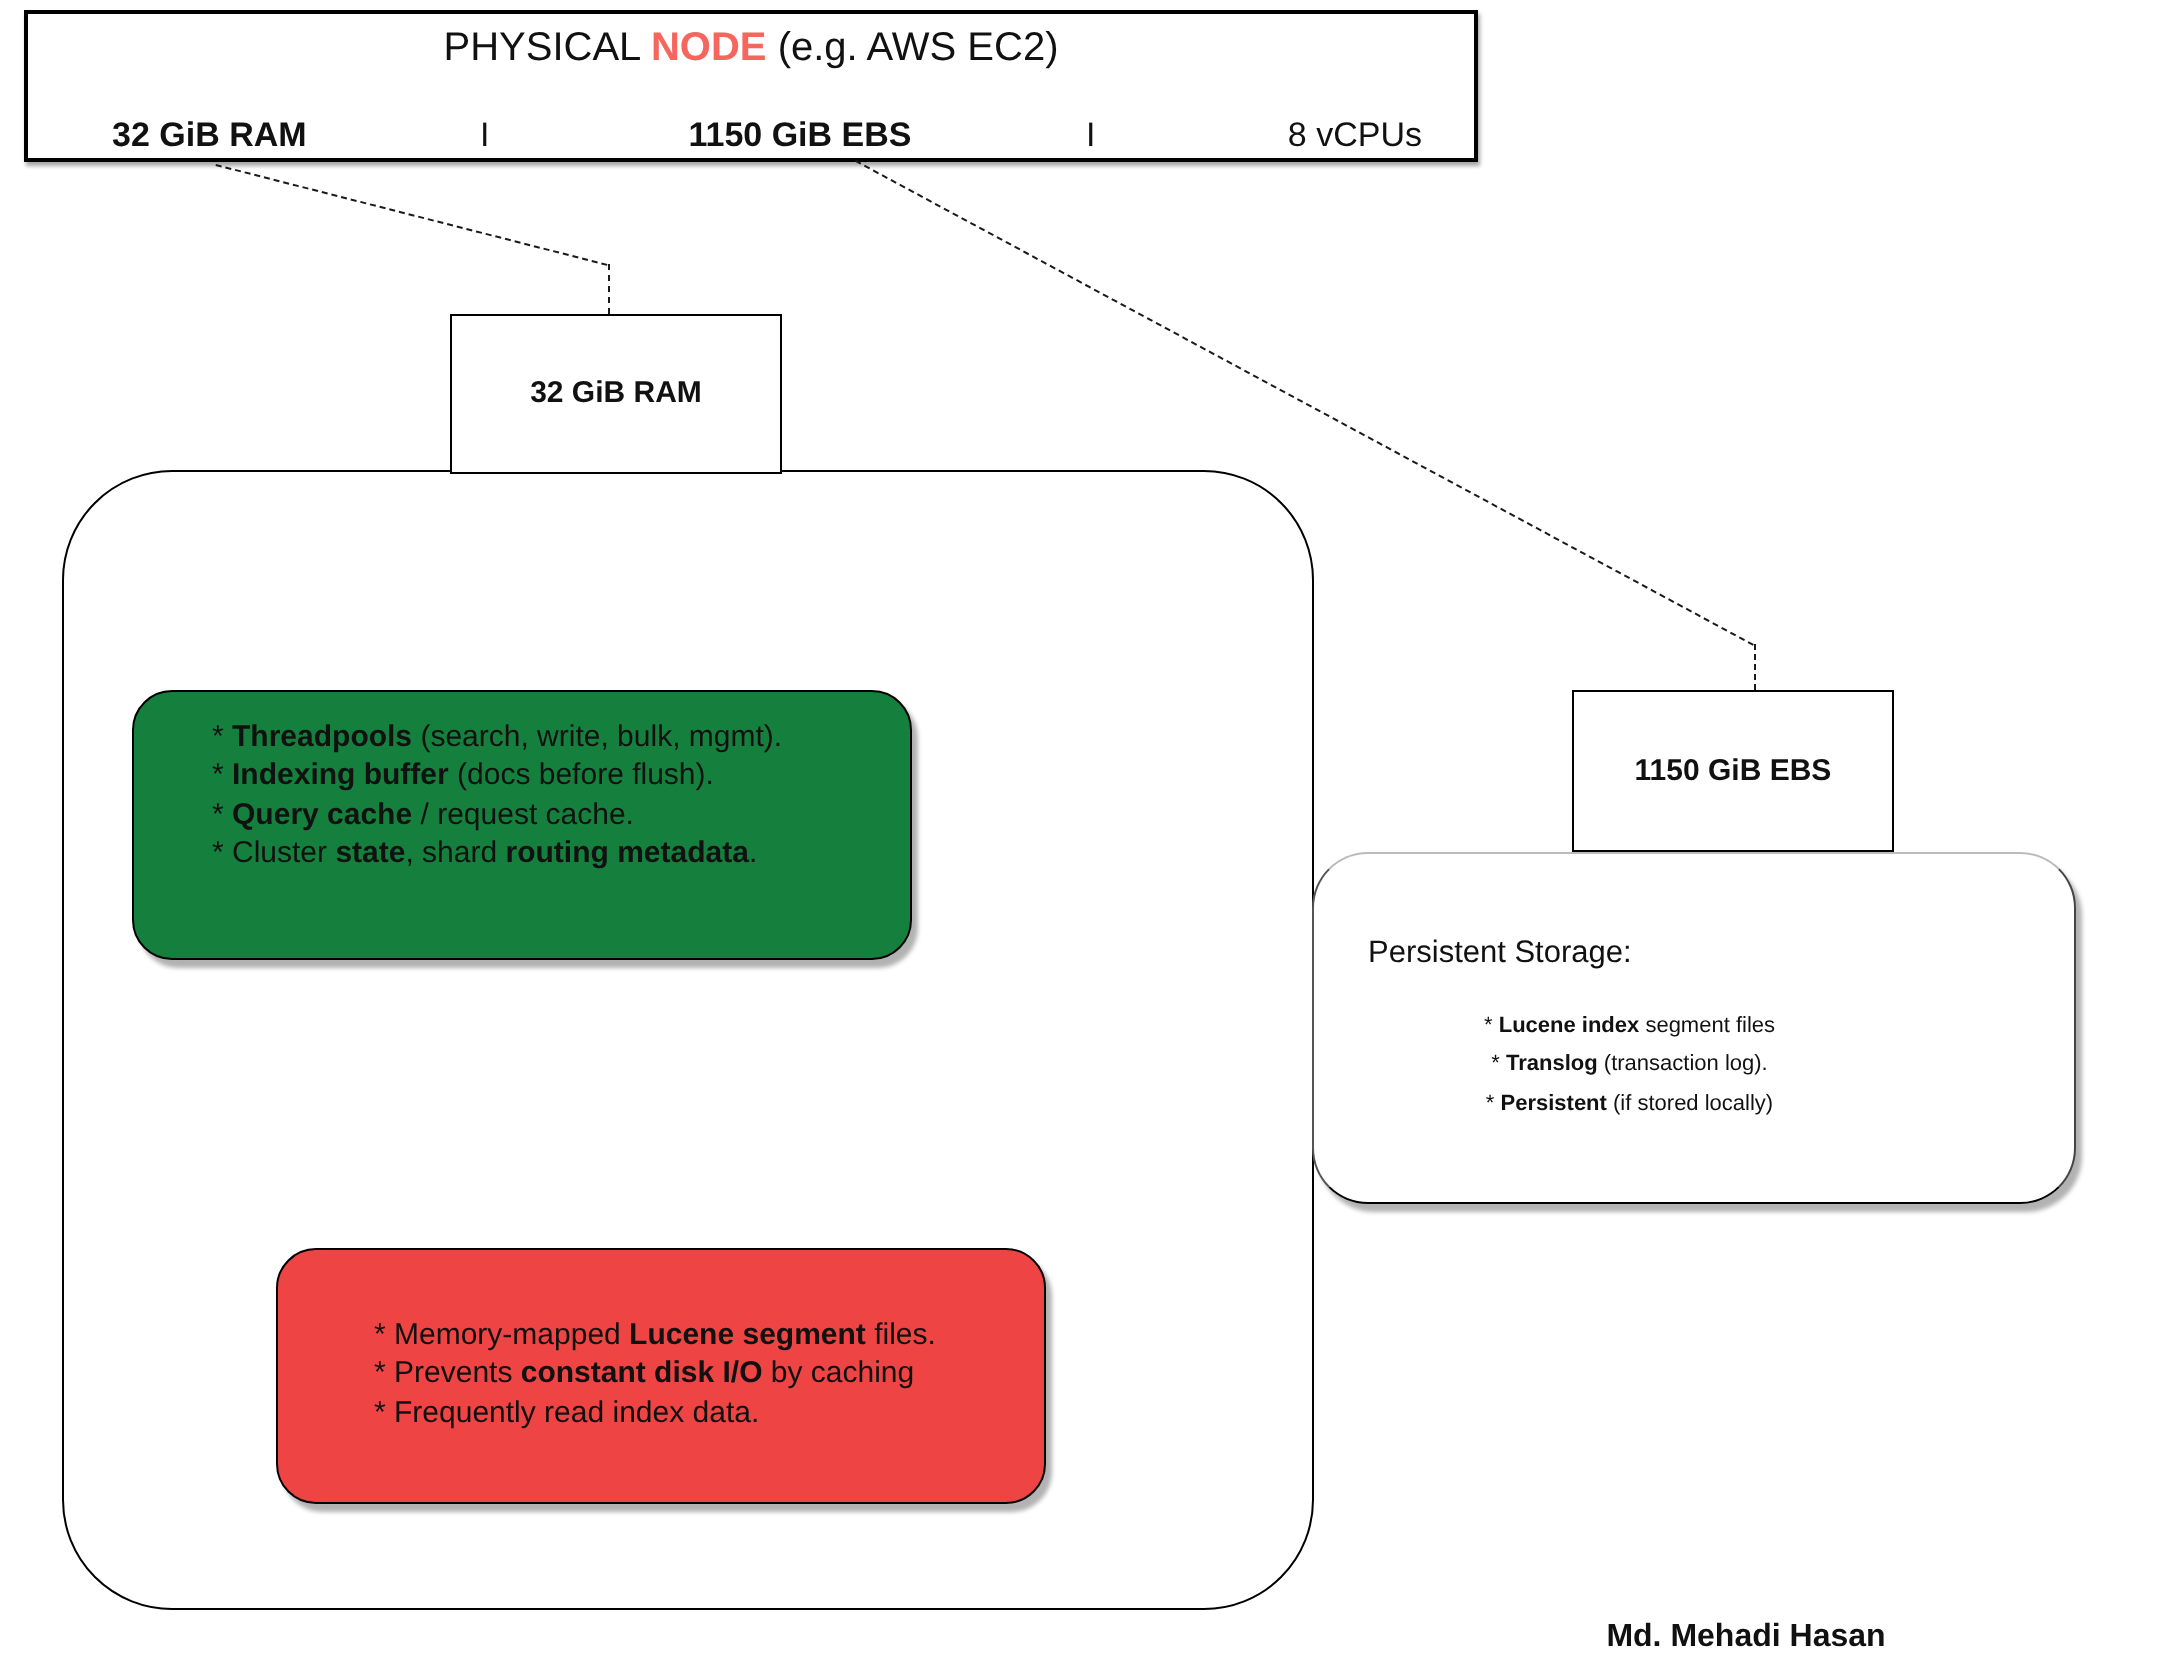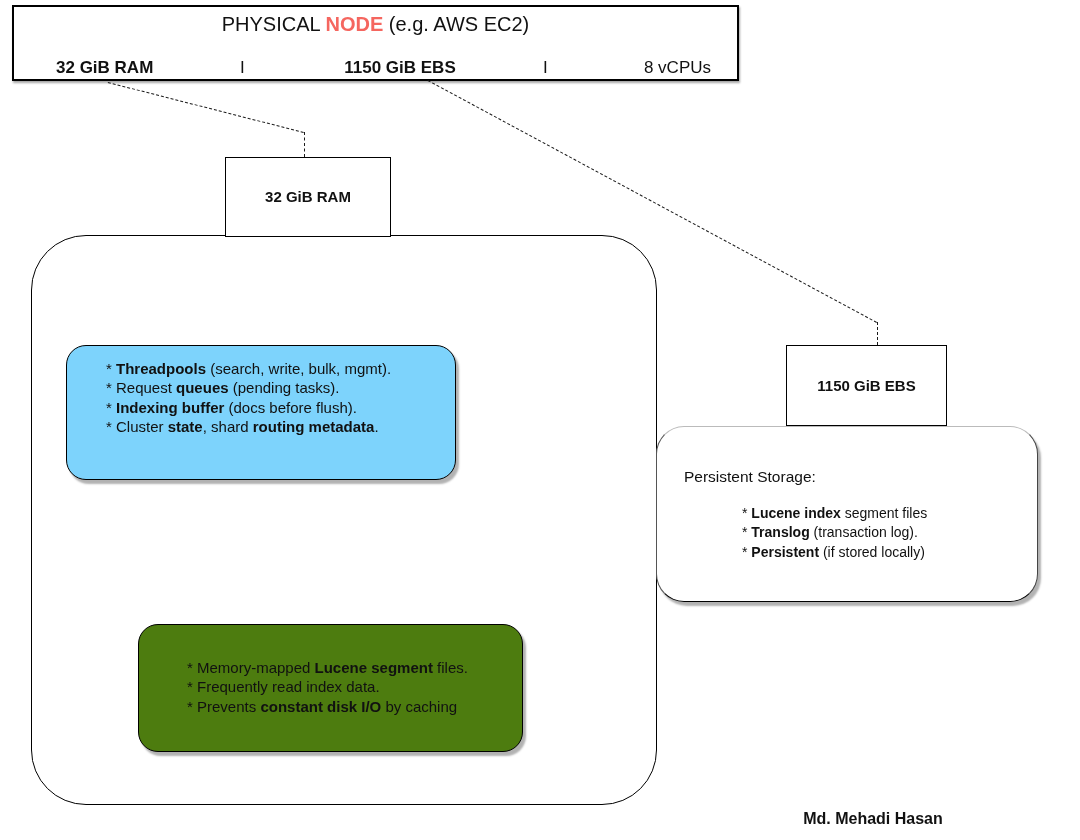--- a/index.html
+++ b/index.html
@@ -39,38 +39,38 @@
   
   .dashed-box{border:1.7px dashed #1a1a1a; background:transparent; text-align:center; white-space:pre;}
   .jvm-process{left:157px; top:248px; width:289px; height:45px; font-size:16px; line-height:43px;}
   .jvm-heap{left:84px; top:308px; width:276px; height:35px; font-size:15px; line-height:33px;}
   .os-label{left:232px; top:521px; width:293px; height:47px; font-size:16px; line-height:45px;}
   .page-cache{left:157px; top:584px; width:281px; height:37px; font-size:15px; line-height:35px;}
   
   .jvm-soft{left:42px; top:295px; width:516px; height:203px; background:#fff;
             border:1.6px solid; border-color:#ccc #777 #000 #999; border-radius:26px;
             box-shadow:2px 3px 2px rgba(0,0,0,0.22);}
-  .heap-bullets{left:66px; top:345px; width:390px; height:135px; background:#7dd3fc;
+  .heap-bullets{left:66px; top:345px; width:390px; height:135px; background:#15803d;
             border:1.6px solid #000; border-radius:20px;
             box-shadow:3px 4px 2px rgba(0,0,0,0.30);
             padding:13px 0 0 39px; box-sizing:border-box;
             font-size:15px; z-index:2;}
   .os-container{left:125px; top:568px; width:510px; height:200px; background:#fff;
             border:1.9px solid #000; border-radius:42px;
             box-shadow:2px 3px 2px rgba(0,0,0,0.28);}
-  .os-bullets{left:138px; top:624px; width:385px; height:128px; background:#4d7c0f;
+  .os-bullets{left:138px; top:624px; width:385px; height:128px; background:#ef4444;
             border:1.6px solid #000; border-radius:20px;
             box-shadow:3px 4px 2px rgba(0,0,0,0.30);
             padding:33px 0 0 48px; box-sizing:border-box;
             font-size:15px; z-index:2;}
   .persist-box{left:656px; top:426px; width:380px; height:174px; background:#fff;
             border:1.6px solid; border-color:#bbb #444 #000 #555; border-radius:28px;
             box-shadow:3px 4px 2px rgba(0,0,0,0.30); z-index:1;}
   .persist-heading{left:27px; top:41px; font-size:15.5px; white-space:nowrap;}
-  .persist-list{left:85px; top:77px; font-size:14px;}
+  .persist-list{left:85px; top:77px; font-size:11px;text-align:center;}
   .line{line-height:19.4px; white-space:pre;}
   
   .signature{left:803px; top:810px; width:140px; text-align:center; font-size:16px; white-space:nowrap;font-weight:bold;}
 </style>
 </head>
 <body>
 
 <div id="canvas">
 
   <div class="abs top-box">
@@ -92,35 +92,35 @@
   <div class="abs ram-box">32 GiB RAM</div>
 
   <div class="abs dashed-box jvm-process"><span>JVM Process (</span><span class="r">Elasticsearch</span><span>)</span></div>
 
   <div class="abs jvm-soft"></div>
 
   <div class="abs dashed-box jvm-heap"><span>JVM </span><span class="r">Heap</span><span> (~16 GiB)</span></div>
 
   <div class="abs heap-bullets">
       <div class="line"><span>* </span><span class="b">Threadpools</span><span> (search, write, bulk, mgmt).</span></div>
-      <div class="line"><span>* Request </span><span class="b">queues</span><span> (pending tasks).</span></div>
       <div class="line"><span>* </span><span class="b">Indexing buffer</span><span> (docs before flush).</span></div>
+      <div class="line"><span>* </span><span class="b">Query cache</span><span> / request cache.</span></div>
       <div class="line"><span>* Cluster </span><span class="b">state</span><span>, shard </span><span class="b">routing metadata</span><span>.</span></div>
     </div>
 
   <div class="abs dashed-box os-label"><span>Operating System (</span><span class="r">OS</span><span>)</span></div>
 
   <div class="abs os-container"></div>
 
   <div class="abs dashed-box page-cache"><span>OS </span><span class="r">Page Cache</span><span> (~16 GiB)</span></div>
 
   <div class="abs os-bullets">
       <div class="line"><span>* Memory-mapped </span><span class="b">Lucene segment</span><span> files.</span></div>
+      <div class="line"><span>* Prevents </span><span class="b">constant disk I/O</span><span> by caching</span></div>
       <div class="line"><span>* Frequently read index data.</span></div>
-      <div class="line"><span>* Prevents </span><span class="b">constant disk I/O</span><span> by caching</span></div>
     </div>
 
   <div class="abs ebs-box">1150 GiB EBS</div>
 
   <div class="abs persist-box">
     <div class="abs persist-heading">Persistent Storage:</div>
     <div class="abs persist-list">
         <div class="line"><span>* </span><span class="b">Lucene index</span><span> segment files</span></div>
         <div class="line"><span>* </span><span class="b">Translog</span><span> (transaction log).</span></div>
         <div class="line"><span>* </span><span class="b">Persistent</span><span> (if stored locally)</span></div>

